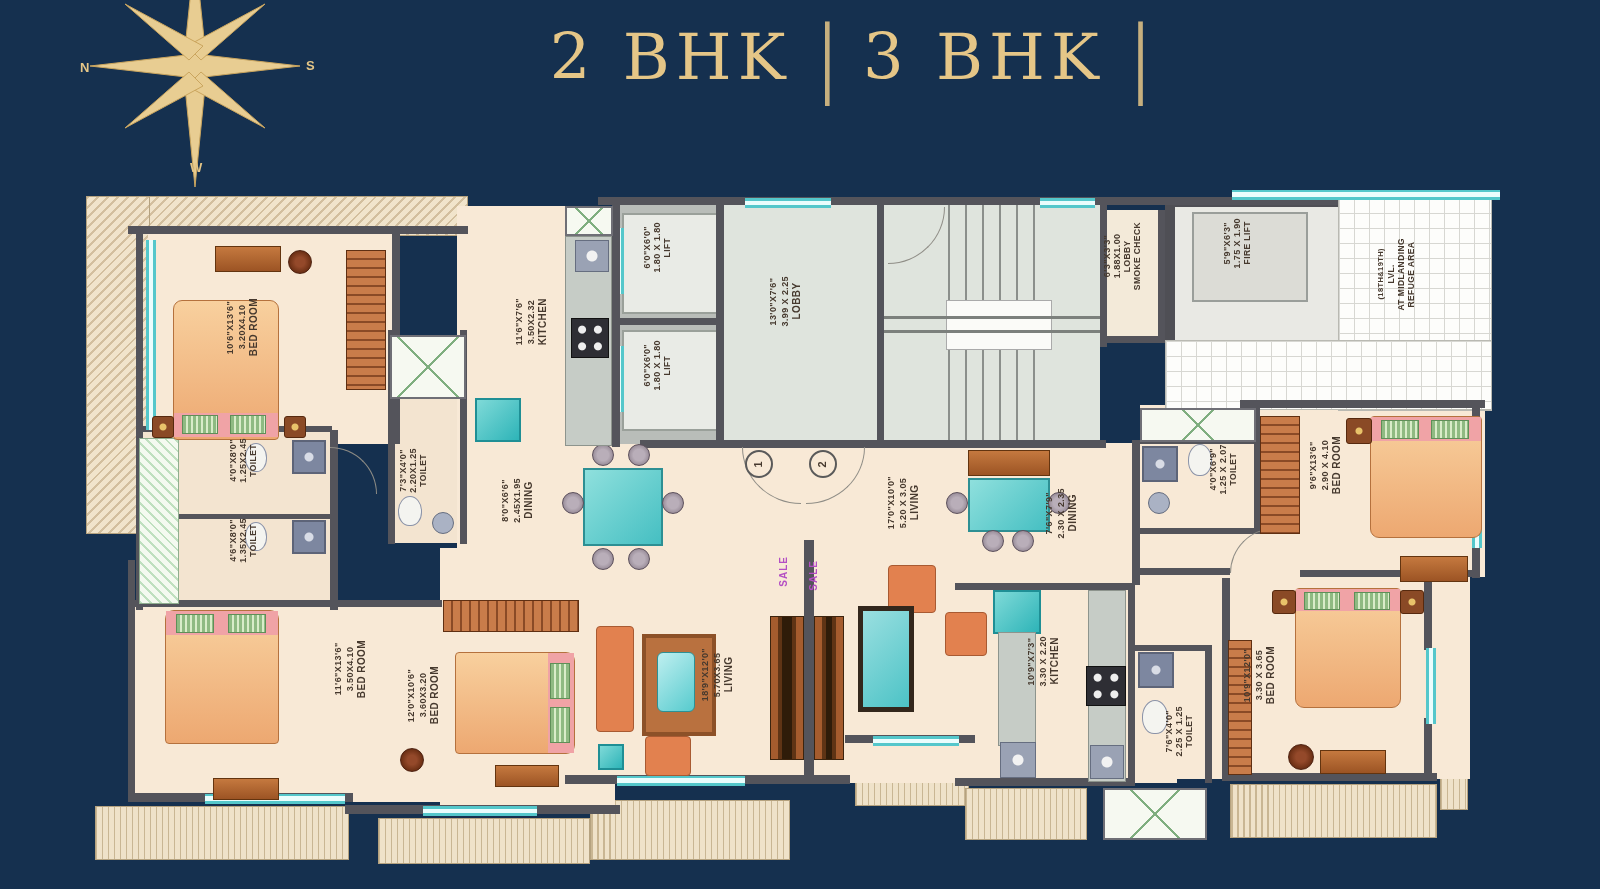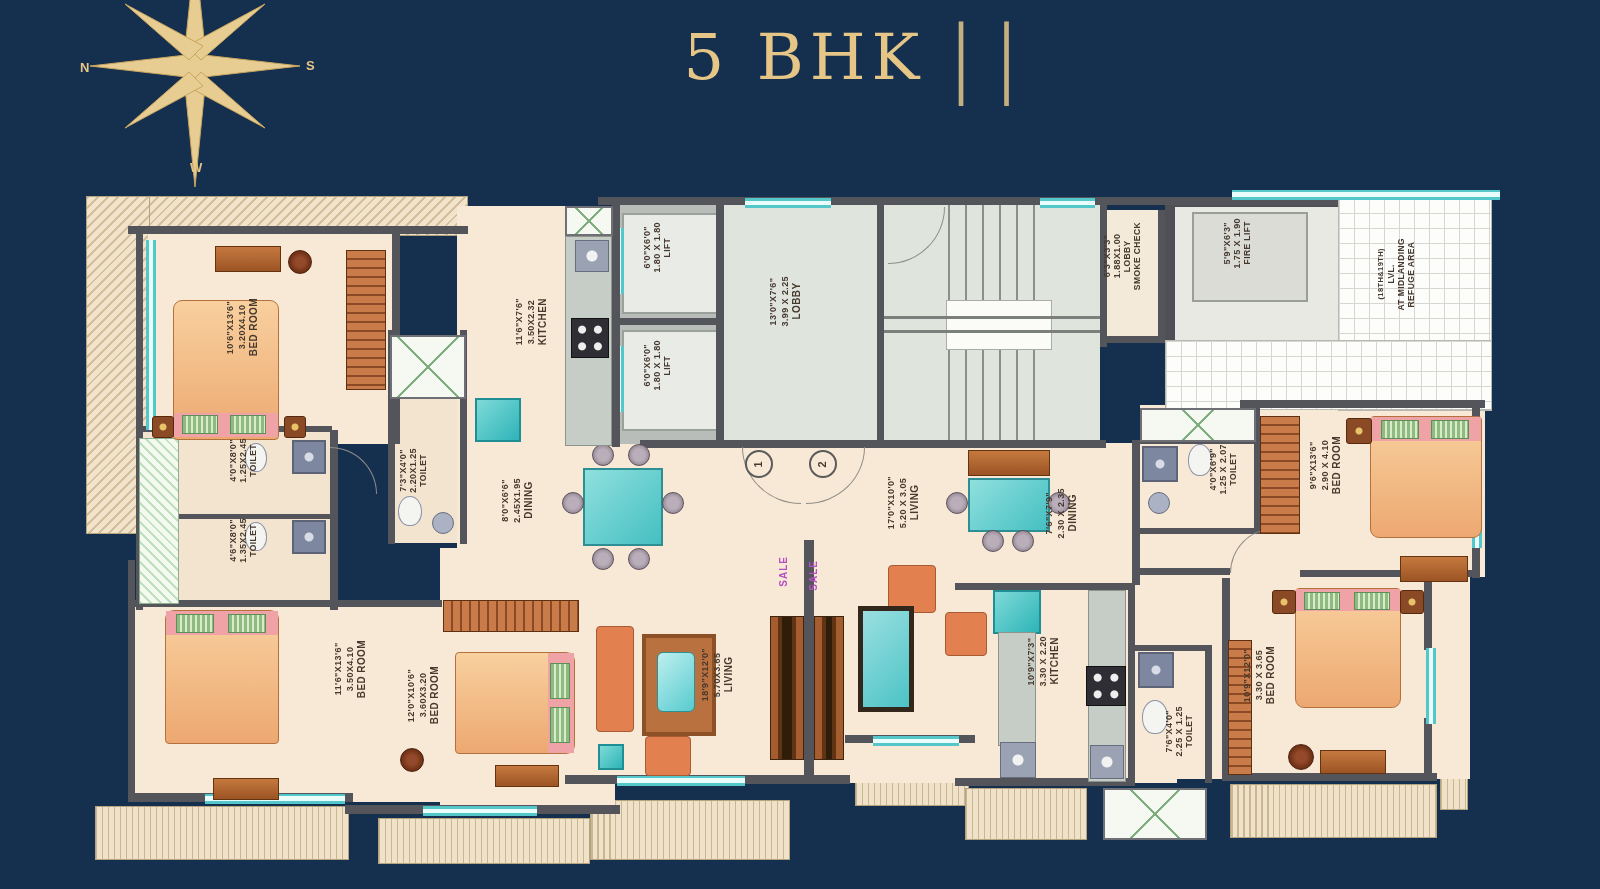--- a/index.html
+++ b/index.html
@@ -83,22 +83,23 @@
         <polygon points="205,146 141,90 127,104"></polygon>
         <polygon points="65,146 129,90 143,104"></polygon>
       </g>
     </svg>
     <span class="cl" style="left:20px;top:78px;">N</span>
     <span class="cl" style="left:246px;top:76px;">S</span>
     <span class="cl" style="left:130px;top:178px;">W</span>
   </div>
 
   <div class="title">
-    <span class="part">5 BHK</span>
+    <span class="part">2 BHK</span>
     <span class="sep">|</span>
+    <span class="part">3 BHK</span>
     <span class="sep">|</span>
   </div>
 
   <div class="hatchD" style="left:86px;top:196px;width:380px;height:38px;"></div>
   <div class="hatchD" style="left:86px;top:196px;width:62px;height:336px;"></div>
   <div class="hatchV" style="left:95px;top:806px;width:252px;height:52px;"></div>
   <div class="hatchV" style="left:378px;top:818px;width:210px;height:44px;"></div>
   <div class="hatchV" style="left:590px;top:800px;width:198px;height:58px;"></div>
   <div class="hatchV" style="left:855px;top:748px;width:112px;height:56px;"></div>
   <div class="hatchV" style="left:965px;top:788px;width:120px;height:50px;"></div>

